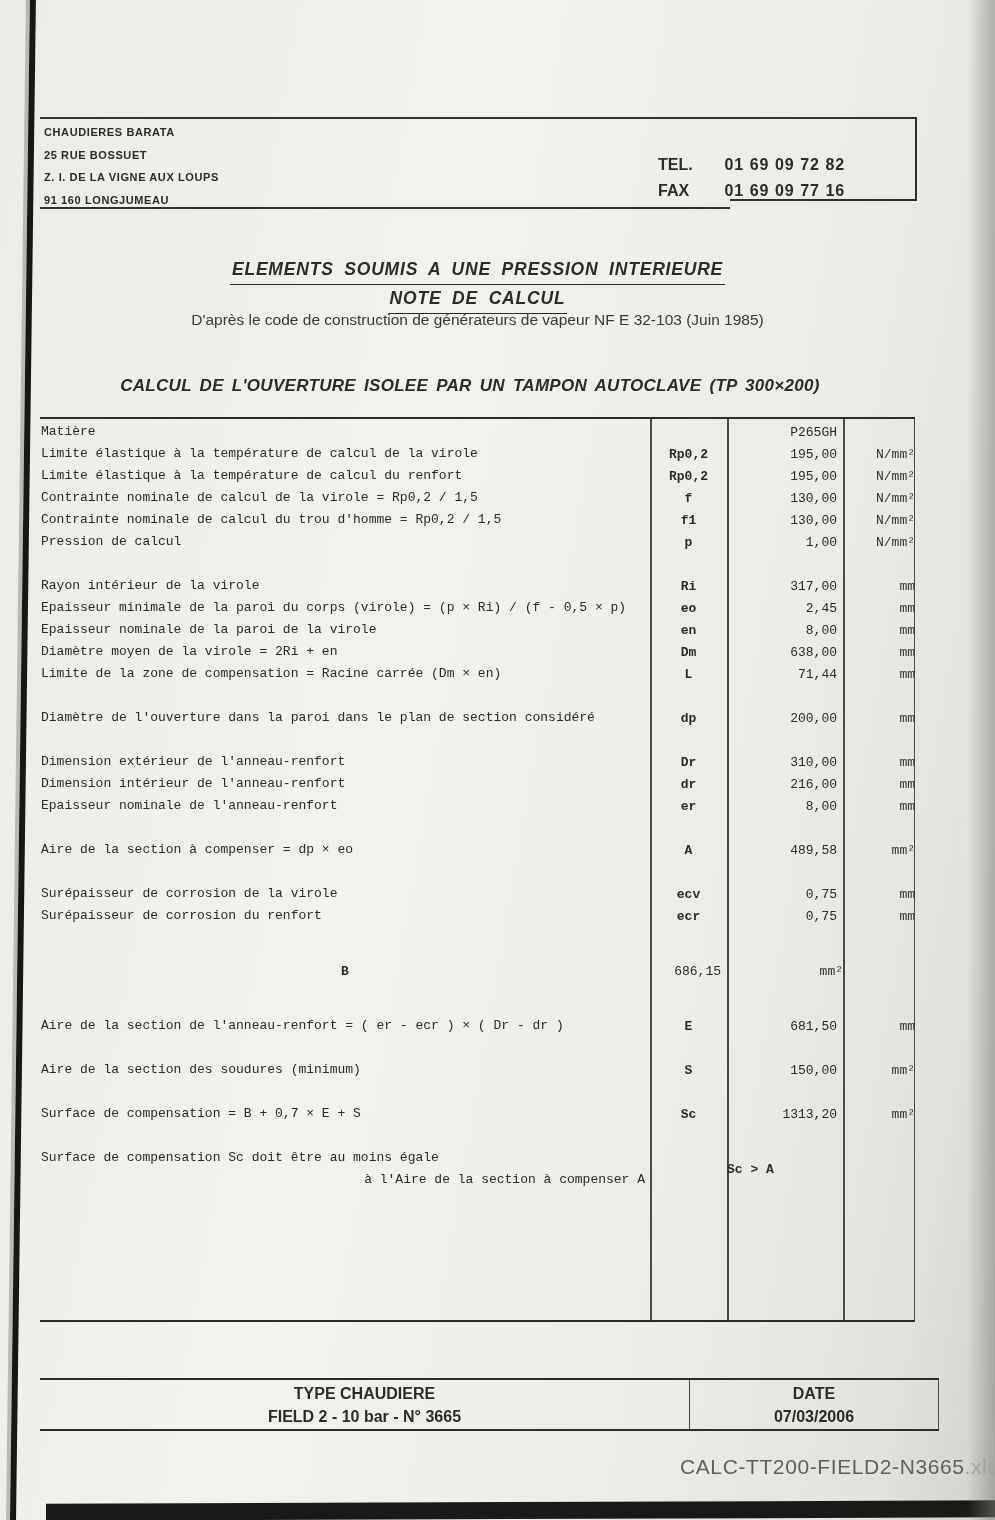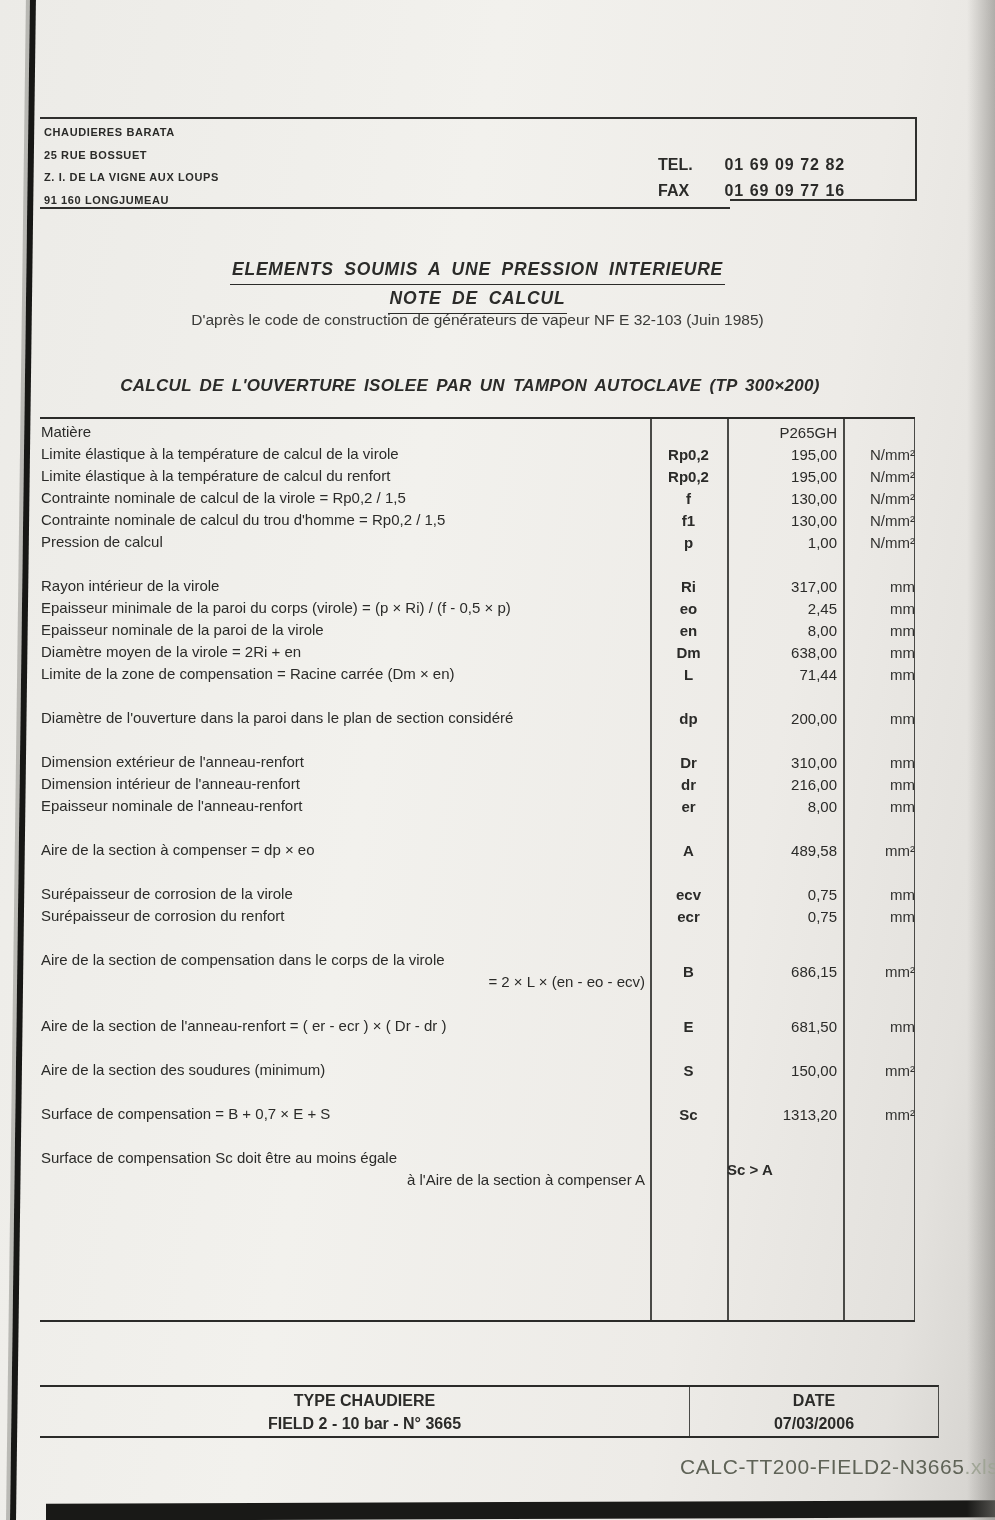--- a/index.html
+++ b/index.html
@@ -31,34 +31,34 @@
   .titles .u{display:inline-block;border-bottom:1.6px solid #2b2b29;padding:0 2px 1px 2px;}
   .subtitle{position:absolute;left:40px;top:311px;width:875px;text-align:center;font-size:15.5px;color:#3a3a38;}
   .section-title{position:absolute;left:20px;top:376px;width:900px;text-align:center;
     font-weight:bold;font-style:italic;font-size:17px;letter-spacing:.3px;word-spacing:3px;white-space:nowrap;}
 
   
   .calc-table{position:absolute;left:40px;top:417px;width:875px;height:901px;
     border-top:2.5px solid #2b2b29;border-bottom:2.5px solid #2b2b29;}
   .calc-table .vline{position:absolute;top:0;bottom:0;width:1.5px;background:#4a4a47;}
   .rows{position:absolute;left:0;top:2px;right:0;}
-  .trow{display:grid;grid-template-columns:610px 77px 116px 72px;height:22px;align-items:center;font-size:15px;}
+  .trow{display:grid;grid-template-columns:610px 77px 116px 72px;height:22px;align-items:center;font-size:13px;font-family:Liberation Mono, monospace;}
   .trow.tall{height:44px;}
   .gaprow{height:22px;}
   .c-label{padding-left:3px;white-space:nowrap;line-height:22px;margin-left:-2px;}
   .c-label .l2{display:block;text-align:right;padding-right:5px;}
   .c-sym{text-align:center;font-weight:bold;white-space:nowrap;}
   .c-val{text-align:right;padding-right:6px;white-space:nowrap;}
   .c-val.center{text-align:left;padding-right:0;font-weight:bold;}
   .c-unit{text-align:right;white-space:nowrap;color:#333331;}
 
   
   .btable{position:absolute;left:40px;top:1378px;width:898px;height:49px;
     border-top:2px solid #2b2b29;border-bottom:2px solid #2b2b29;border-right:1.5px solid #4a4a47;
-    display:grid;grid-template-columns:650px 248px;margin-top:7px;}
+    display:grid;grid-template-columns:650px 248px;}
   .btable .cell{text-align:center;font-weight:bold;font-size:16px;line-height:23px;padding-top:2px;white-space:nowrap;}
   .btable .cell-left{border-right:1.5px solid #4a4a47;}
 
   .stamp{position:absolute;left:680px;top:1455px;font-size:21px;color:#5f6357;letter-spacing:.6px;white-space:nowrap;}
   .stamp .ext{color:#a0a596;}
 </style>
 </head>
 <body>
 
 <div id="stage">
@@ -212,21 +212,20 @@
           <div class="c-unit">mm</div>
         </div>
         <div class="trow">
           <div class="c-label"><span>Surépaisseur de corrosion du renfort</span></div>
           <div class="c-sym">ecr</div>
           <div class="c-val">0,75</div>
           <div class="c-unit">mm</div>
         </div>
         <div class="gaprow"></div>
         <div class="trow tall">
-          <div class="c-label"><span>Aire de la section de compensation dans le corps de la virole</span><span class="l2">= 2 × L × (en - eo - ecv)</span></div>
           <div class="c-sym">B</div>
           <div class="c-val">686,15</div>
           <div class="c-unit">mm²</div>
         </div>
         <div class="gaprow"></div>
         <div class="trow">
           <div class="c-label"><span>Aire de la section de l'anneau-renfort = ( er - ecr ) × ( Dr - dr )</span></div>
           <div class="c-sym">E</div>
           <div class="c-val">681,50</div>
           <div class="c-unit">mm</div>

